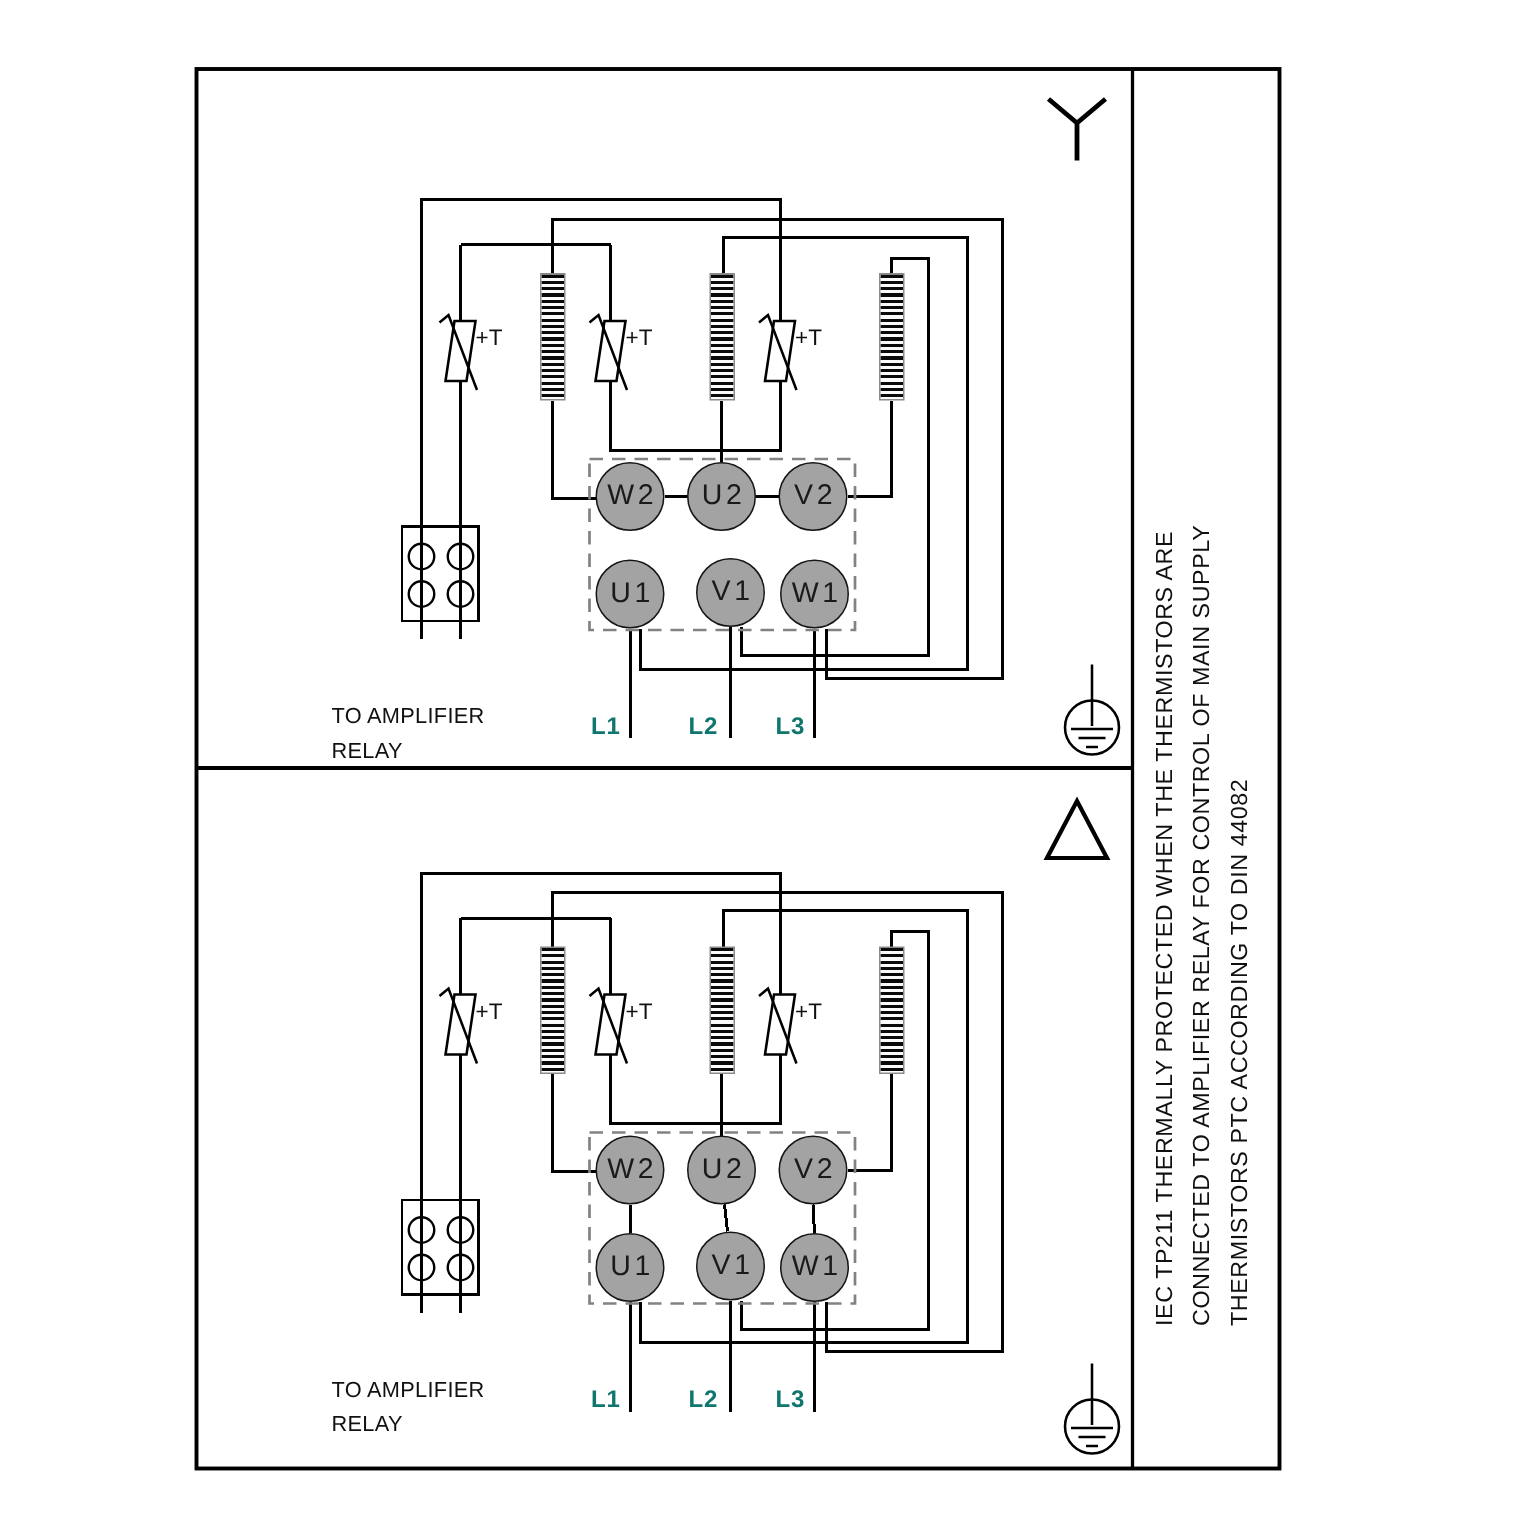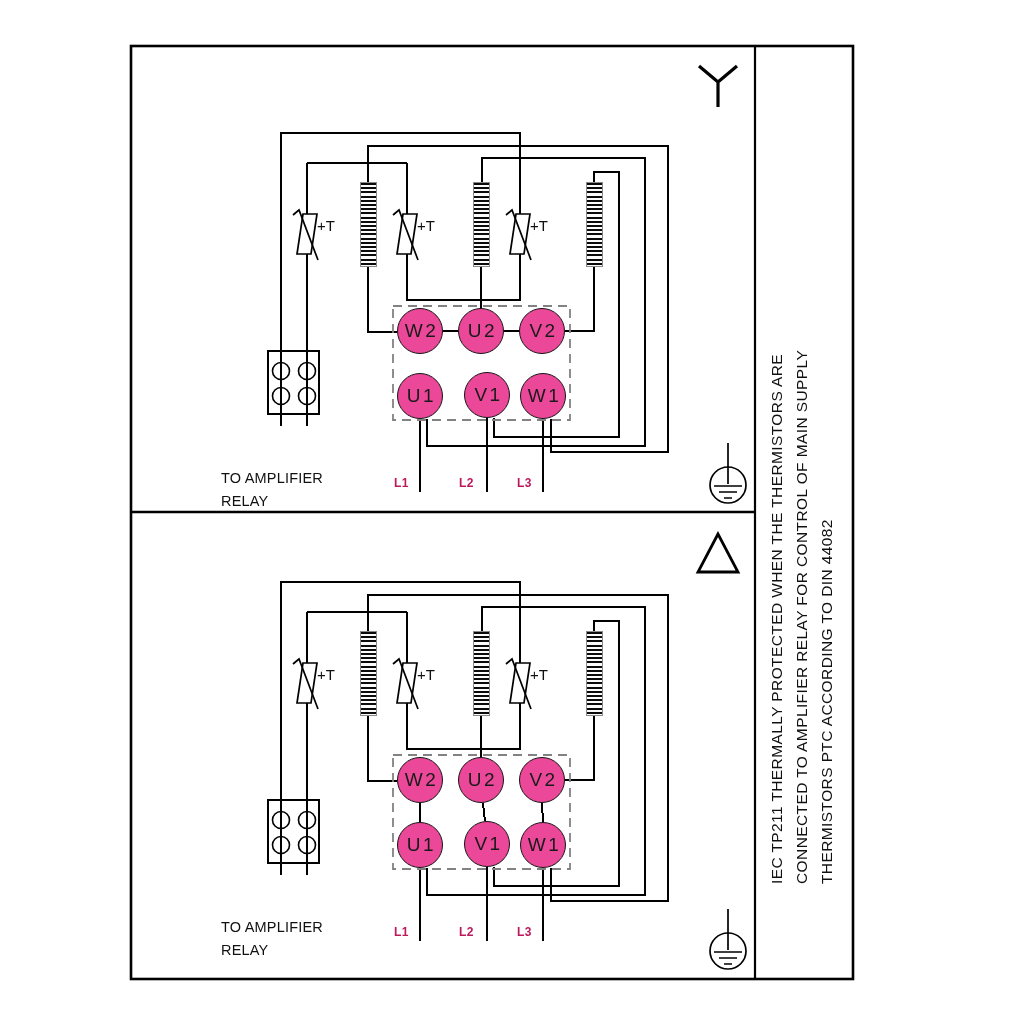--- a/index.html
+++ b/index.html
@@ -3,25 +3,25 @@
 <meta charset="utf-8">
 <style>
   html,body{margin:0;padding:0;background:#fff;}
   .stage{position:relative;width:1024px;height:1024px;background:#ffffff;overflow:hidden;
          font-family:"Liberation Sans", sans-serif;color:#111;}
   .stage svg{position:absolute;left:0;top:0;}
   .coil{position:absolute;width:17px;height:85px;box-sizing:border-box;
         background:repeating-linear-gradient(180deg,#0a0a0a 0px,#0a0a0a 2.1px,#fbfbfb 2.1px,#fbfbfb 4.2px);
         border:1px solid #8a8a8a;}
   .term{position:absolute;width:46px;height:46px;box-sizing:border-box;border:1.6px solid #151515;
-        border-radius:50%;background:#ec4899;display:flex;align-items:center;justify-content:center;
+        border-radius:50%;background:#a3a3a3;display:flex;align-items:center;justify-content:center;
         font-size:19px;letter-spacing:2.5px;color:#1a1a1a;padding-left:3px;}
   .tlabel{position:absolute;font-size:15px;color:#111;}
   .rlabel{position:absolute;font-size:14.5px;letter-spacing:0.2px;color:#111;margin-top:36px;}
-  .llabel{position:absolute;font-size:12px;font-weight:600;letter-spacing:0.5px;color:#be185d;}
+  .llabel{position:absolute;font-size:16px;font-weight:600;letter-spacing:0.5px;color:#0f766e;}
   .vnote{position:absolute;transform:rotate(-90deg);transform-origin:0 0;width:522px;
          font-size:15.5px;letter-spacing:0.4px;white-space:nowrap;color:#101010;}
 </style>
 </head>
 <body>
 
 <div class="stage">
 
   <svg width="1024" height="1024" viewBox="0 0 1024 1024">
 

